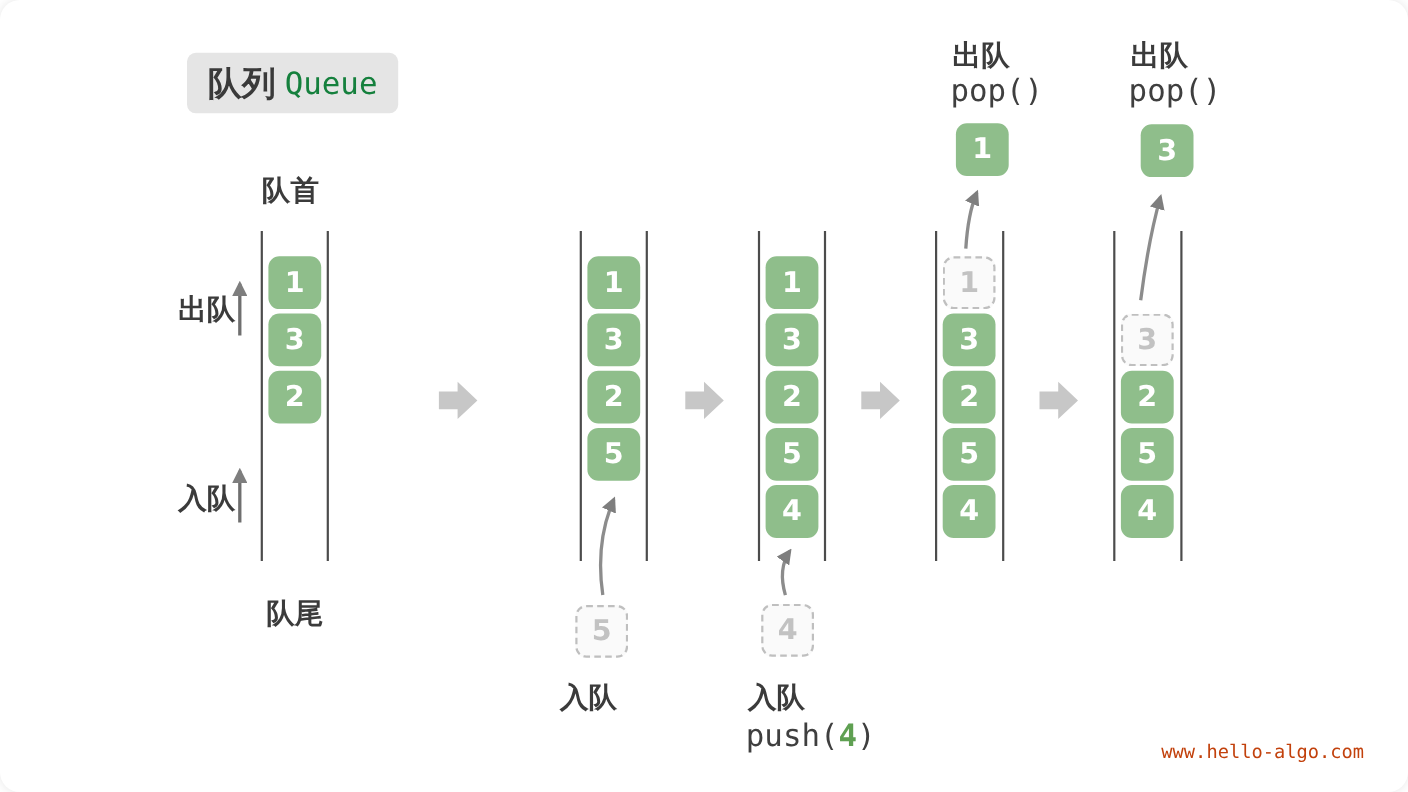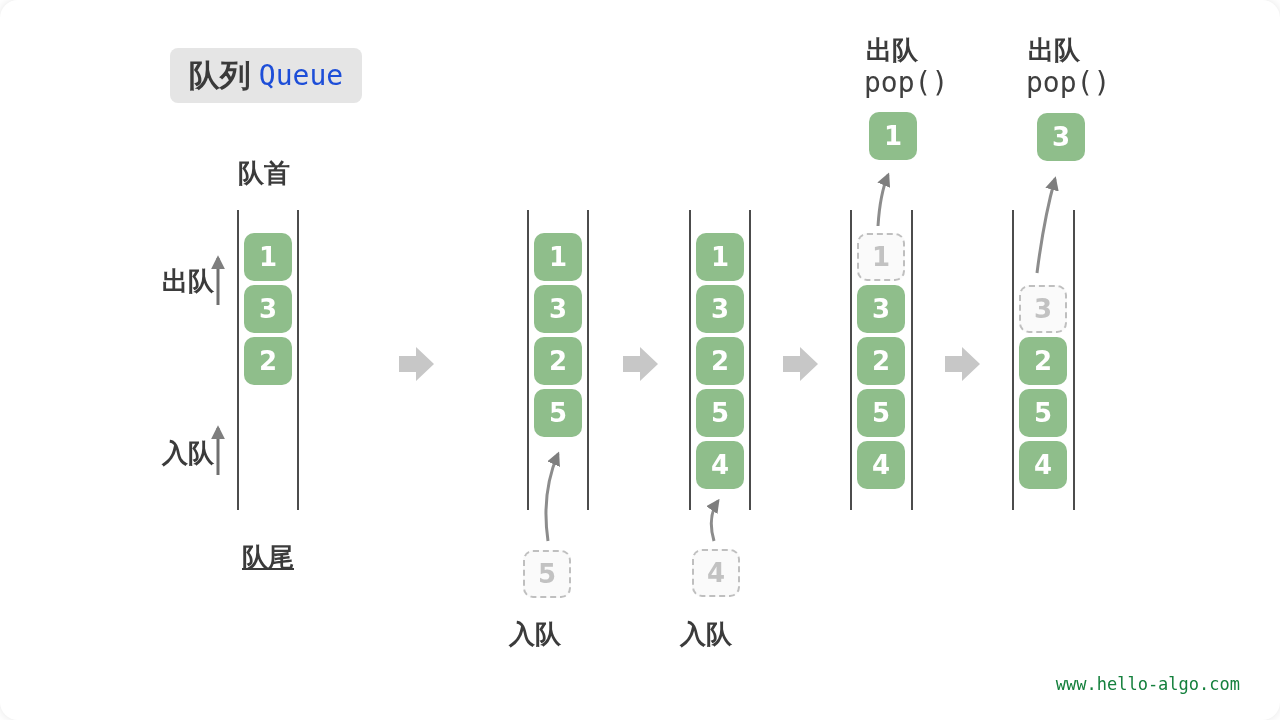--- a/index.html
+++ b/index.html
@@ -11,21 +11,21 @@
     background: #ffffff; border-radius: 18px;
     box-shadow: 0 0 10px rgba(0,0,0,0.10);
   }
 
   .title-box {
     position: absolute; left: 170px; top: 48px; width: 192px; height: 55px;
     background: #e5e5e5; border-radius: 8px;
     display: flex; align-items: center; justify-content: center; gap: 8px;
   }
   .title-zh { font-size: 31px; font-weight: bold; color: #3a3a3a; }
-  .title-en { font-family: "DejaVu Sans Mono", "Liberation Mono", monospace; font-size: 28px; color: #1d4ed8; }
+  .title-en { font-family: "DejaVu Sans Mono", "Liberation Mono", monospace; font-size: 28px; color: #15803d; }
 
   .zh-label { position: absolute; font-size: 26px; font-weight: bold; color: #3b3b3b; white-space: nowrap; }
   .mono-label { position: absolute; font-family: "DejaVu Sans Mono", "Liberation Mono", monospace; font-size: 28px; color: #3f3f3f; white-space: nowrap; }
   .mono-label .arg { color: #5fa052; font-weight: bold; }
 
   .wall { position: absolute; width: 2px; height: 300px; top: 210px; background: #4c4c4c; }
 
   .box {
     position: absolute; width: 48px; height: 48px; border-radius: 10px;
     background: #8fbe8b; color: #ffffff;
@@ -36,35 +36,35 @@
     background: #fafafa; border: 2px dashed #bfbfbf; color: #c2c2c2;
     font-weight: 600;
   }
 
   .svg-layer { position: absolute; left: 0; top: 0; width: 1280px; height: 720px; pointer-events: none; }
 
   .watermark {
     position: absolute; left: 1040px; top: 674px; width: 200px;
     text-align: right;
     font-family: "DejaVu Sans Mono", "Liberation Mono", monospace;
-    font-size: 17px; color: #15803d;
+    font-size: 17px; color: #c2410c;
   }
 </style>
 </head>
 <body>
 
 <div class="card">
 
   <div class="title-box">
     <span class="title-zh">队列</span>
     <span class="title-en">Queue</span>
   </div>
 
   <div class="zh-label" style="left:238px; top:156px; width:60px; text-align:left;">队首</div>
-  <div class="zh-label" style="left:238px; top:540px; width:60px; text-align:center;text-decoration:underline;">队尾</div>
+  <div class="zh-label" style="left:238px; top:540px; width:60px; text-align:center;">队尾</div>
 
   <div class="zh-label" style="left:162px; top:264px;">出队</div>
   <div class="zh-label" style="left:162px; top:436px;">入队</div>
 
   <svg class="svg-layer" viewBox="0 0 1280 720">
     <defs>
       <marker id="ah" viewBox="0 0 10 10" refX="8" refY="5" markerWidth="4.6" markerHeight="4.6" orient="auto-start-reverse">
         <path d="M0,0 L10,5 L0,10 z" fill="#7e7e7e"></path>
       </marker>
     </defs>
@@ -120,20 +120,21 @@
 
   <div class="box ghost" style="left:1019px; top:285px;">3</div>
   <div class="box" style="left:1019px; top:337px;">2</div>
   <div class="box" style="left:1019px; top:389px;">5</div>
   <div class="box" style="left:1019px; top:441px;">4</div>
   <div class="box" style="left:1037px; top:113px;">3</div>
 
   <div class="zh-label" style="left:509px; top:617px;">入队</div>
 
   <div class="zh-label" style="left:680px; top:617px;">入队</div>
+  <div class="mono-label" style="left:678px; top:652px;"><span>push(</span><span class="arg">4</span><span>)</span></div>
 
   <div class="zh-label" style="left:866px; top:33px;">出队</div>
   <div class="mono-label" style="left:864px; top:66px;">pop()</div>
 
   <div class="zh-label" style="left:1028px; top:33px;">出队</div>
   <div class="mono-label" style="left:1026px; top:66px;">pop()</div>
 
   <div class="watermark">www.hello-algo.com</div>
 
 </div>

